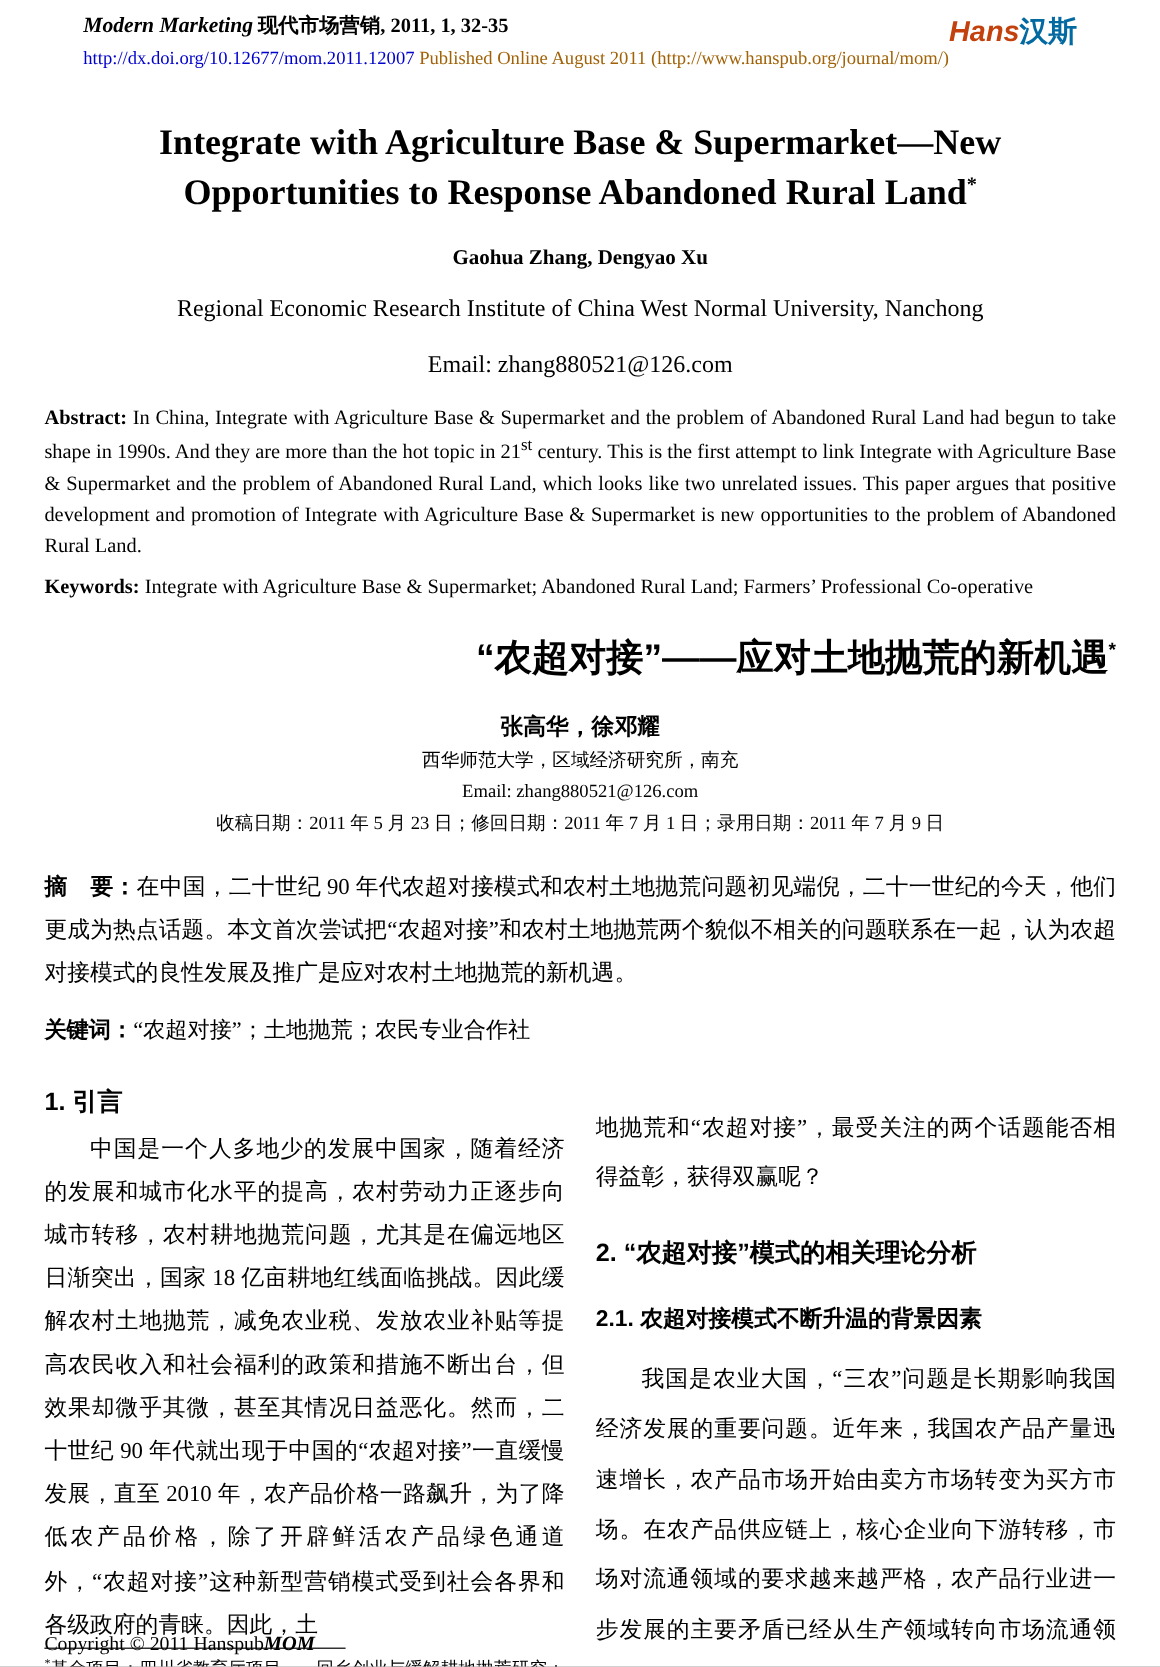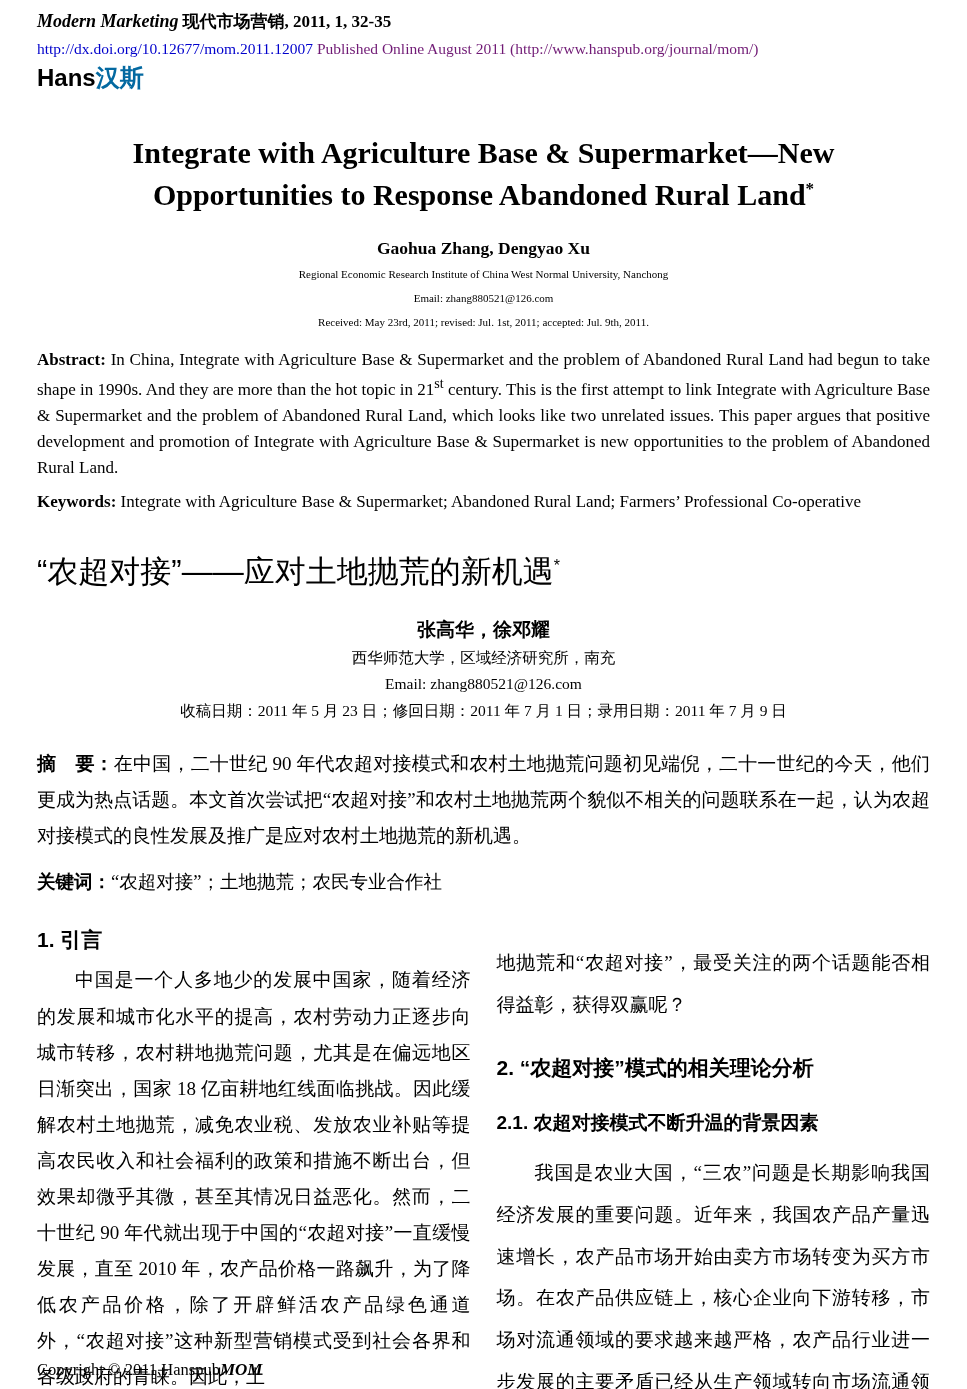--- a/index.html
+++ b/index.html
@@ -9,63 +9,63 @@
     width: 967px;
     height: 1389px;
     margin: 0 auto;
     background: #ffffff;
     font-family: "Liberation Serif", "DejaVu Serif", serif;
     color: #000;
     padding: 8px 37px 0 37px;
     overflow: hidden;
   }
   
-  .hdr { display: flex; justify-content: center; align-items: flex-start; flex-direction: column; }
+  .hdr { display: flex; justify-content: center; align-items: flex-start; }
   .hdr-left { font-size: 16px; line-height: 1.45; }
   .journal-en { font-weight: bold; font-style: italic; font-size: 18px; }
   .journal-cn { font-weight: bold; font-size: 17px; }
   .hdr-line2 { font-size: 15.5px; margin-top: 3px; }
   .doi-link { color: #0000cc; cursor: pointer; }
-  .published { color: #701a75; }
+  .published { color: #a16207; }
   .logo { font-size: 24px; white-space: nowrap; margin-top: 2px; }
-  .logo-hans { color: #000000; font-weight: bold; font-family: "Liberation Sans", sans-serif; }
+  .logo-hans { color: #c2410c; font-weight: bold; font-style: italic; font-family: "Liberation Sans", sans-serif; }
   .logo-cn { color: #0369a1; font-weight: bold; font-family: "Liberation Sans", sans-serif; }
   
   .title-en {
     margin-top: 38px;
     text-align: center;
     font-size: 30px;
     font-weight: bold;
     line-height: 1.4;
   }
   .title-en sup { font-size: 17px; }
   .meta-en { text-align: center; margin-top: 22px; }
   .authors-en { font-weight: bold; font-size: 17.5px; text-align: center; }
-  .meta-line { font-size: 11px; line-height: 1.45; margin-top: 8px; }
+  .meta-line { font-size: 20px; line-height: 1.45; margin-top: 18px; }
   .abstract-en {
     margin-top: 16px;
     font-size: 17px;
     line-height: 1.53;
     text-align: justify;
   }
   .abstract-en .lbl, .keywords-en .lbl { font-weight: bold; }
   .keywords-en {
     margin-top: 8px;
     font-size: 17px;
     line-height: 1.53;
     text-align: justify;
     padding-left: 103px;
     text-indent: -103px;
   }
   
   .title-cn {
-    margin-top: 36px;
-    text-align: left;
+    margin-top: 25px;
+    text-align: right;
     font-size: 31px;
-    font-weight: normal;
+    font-weight: bold;
     font-family: "Liberation Sans", "DejaVu Sans", sans-serif;
   }
   .title-cn sup { font-size: 16px; }
   .meta-cn { text-align: center; margin-top: 24px; }
   .authors-cn { font-size: 19px; font-weight: bold; }
   .meta-cn .meta-line { font-size: 15.5px; margin-top: 4px; }
   .abstract-cn {
     margin-top: 24px;
     font-size: 19px;
     line-height: 1.9;
@@ -142,21 +142,20 @@
 
   <div class="title-en">
     <span>Integrate with Agriculture Base &amp; Supermarket—New</span><br>
     <span>Opportunities to Response Abandoned Rural Land</span><sup>*</sup>
   </div>
 
   <div class="meta-en">
     <div class="authors-en">Gaohua Zhang, Dengyao Xu</div>
     <div class="meta-line">Regional Economic Research Institute of China West Normal University, Nanchong</div>
     <div class="meta-line">Email: zhang880521@126.com</div>
-    <div class="meta-line">Received: May 23rd, 2011; revised: Jul. 1st, 2011; accepted: Jul. 9th, 2011.</div>
   </div>
 
   <p class="abstract-en">
     <span class="lbl">Abstract:</span><span> In China, Integrate with Agriculture Base &amp; Supermarket and the problem of Abandoned Rural Land had begun to take shape in 1990s. And they are more than the hot topic in 21</span><sup>st</sup><span> century. This is the first attempt to link Integrate with Agriculture Base &amp; Supermarket and the problem of Abandoned Rural Land, which looks like two unrelated issues. This paper argues that positive development and promotion of Integrate with Agriculture Base &amp; Supermarket is new opportunities to the problem of Abandoned Rural Land.</span>
   </p>
 
   <p class="keywords-en">
     <span class="lbl">Keywords:</span><span> Integrate with Agriculture Base &amp; Supermarket; Abandoned Rural Land; Farmers’ Professional Co-operative</span>
   </p>
 

